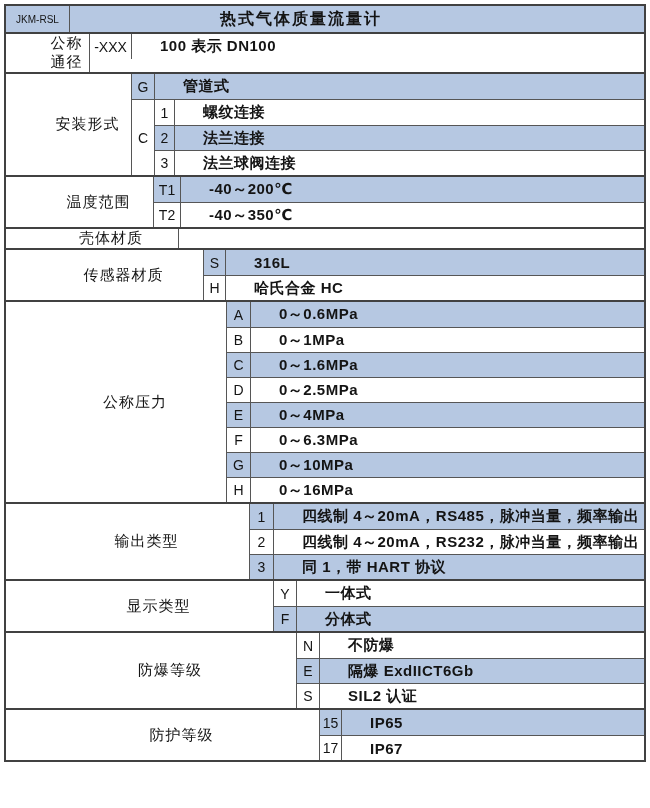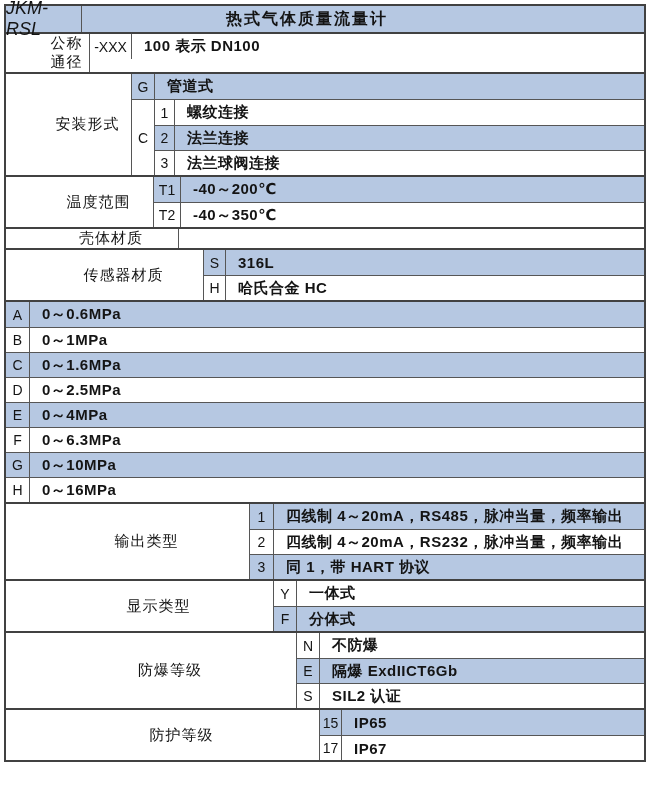--- a/index.html
+++ b/index.html
@@ -21,46 +21,45 @@
   .lbl {
     width: var(--lw);
     flex-shrink: 0;
     display: flex; align-items: center; justify-content: center;
     font-size: 15px; letter-spacing: 1px;
     border-right: 1px solid #565656;
     text-align: center;
     padding-left: 38px;
   }
   .opts { flex: 1; display: flex; flex-direction: column; min-width: 0; }
-  .r { display: flex; height: 25px; align-items: stretch; }
+  .r { display: flex; height: 25px; align-items: stretch; gap: 16px; }
   .opts > .r + .r, .opts > .r + .grp { border-top: 1px solid #565656; }
   .code {
     width: var(--cw);
     flex-shrink: 0;
     display: flex; align-items: center; justify-content: center;
     font-size: 14px;
     border-right: 1px solid #565656;
   }
   .desc {
     flex: 1; min-width: 0;
     display: flex; align-items: center;
     padding-left: 12px;
     font-size: 15px; letter-spacing: 0.5px;
     white-space: nowrap;
     font-weight: bold;
   }
   .b { background: var(--shade, #b6c8e2); }
   
   .hdr { height: 26px; }
   .hdr .model {
-    width: 76px; flex-shrink: 0;
-    display: flex; align-items: center; justify-content: center;
-    font-size: 18px;
-    border-right: 1px solid #565656;
-    font-style: italic;
+    width: 64px; flex-shrink: 0;
+    display: flex; align-items: center; justify-content: center;
+    font-size: 10px;
+    border-right: 1px solid #565656;
   }
   .hdr .title {
     flex: 1;
     display: flex; align-items: center; justify-content: center;
     padding-right: 112px;
     font-size: 16px; letter-spacing: 2px; font-weight: bold;
   }
   
   .grp { display: flex; }
   .grp > .code { height: auto; }
@@ -148,20 +147,21 @@
         <div class="desc">316L</div>
       </div>
       <div class="r">
         <div class="code">H</div>
         <div class="desc">哈氏合金 HC</div>
       </div>
     </div>
   </div>
 
   <div class="sec" style="--lw:221px;--cw:24px">
+    <div class="lbl">公称压力</div>
     <div class="opts">
       <div class="r b">
         <div class="code">A</div>
         <div class="desc">0～0.6MPa</div>
       </div>
       <div class="r">
         <div class="code">B</div>
         <div class="desc">0～1MPa</div>
       </div>
       <div class="r b">

